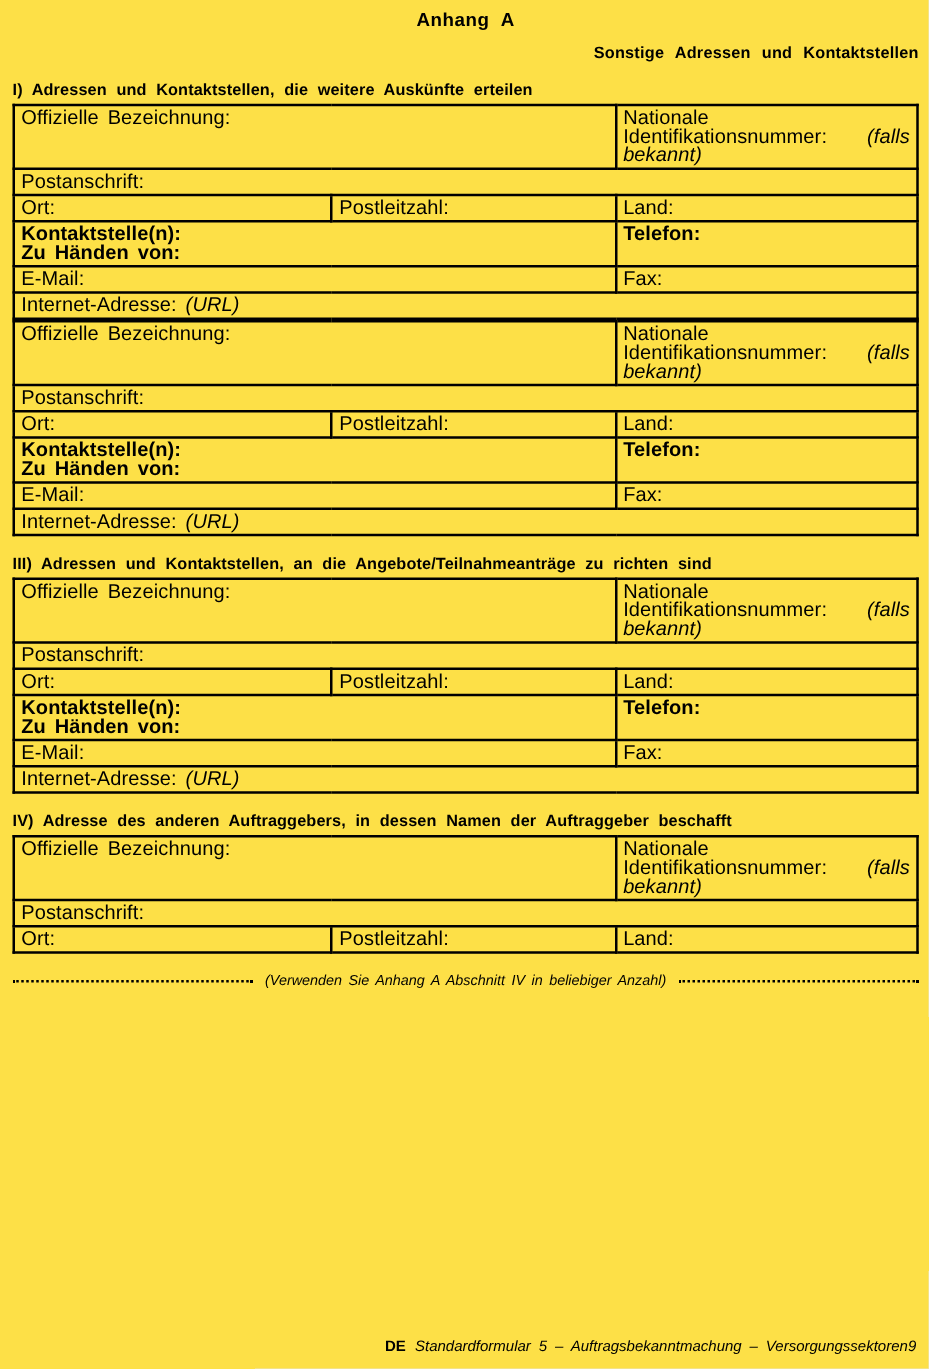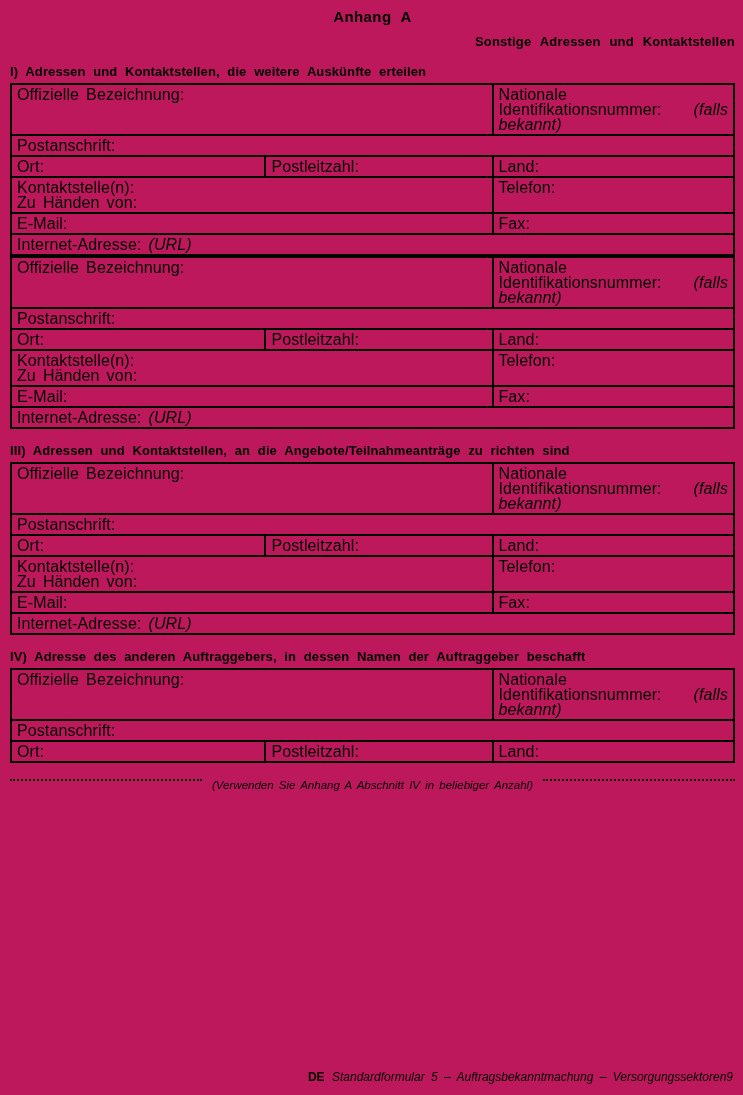--- a/index.html
+++ b/index.html
@@ -1,21 +1,21 @@
 <!DOCTYPE html>
 <html lang="de"><head>
 <meta charset="utf-8">
 <style>
   * { margin: 0; padding: 0; box-sizing: border-box; }
   html, body { background: #e8e8e8; }
   body { font-family: "Liberation Sans", sans-serif; color: #000; }
   .page {
     position: relative;
     width: 743px; height: 1095px;
-    background: #be185d;
+    background: #fde047;
     margin: 0 auto;
     padding: 8px 8px 0 10px;
     overflow: hidden;
   }
   .content { width: 725px; }
 
   .page-title {
     text-align: center; font-size: 15px; font-weight: bold;
     letter-spacing: 0.4px; word-spacing: 5px; line-height: 18px;
   }
@@ -37,25 +37,25 @@
   table.contact-table td {
     border: 2px solid #000;
     padding: 2px 5px 2px 5px;
     vertical-align: top;
     font-size: 16px; line-height: 15px;
     word-spacing: 2.5px; letter-spacing: 0.1px;
   }
   td.justified { text-align: justify; }
   tr.r-official  { height: 42px; }
   tr.r-single    { height: 18px; }
-  tr.r-contact   { height: 32px; }
+  tr.r-contact   { height: 32px; font-weight: bold; }
   .it { font-style: italic; }
 
   .separator {
-    display: flex; align-items: flex-start;
+    display: flex; align-items: center;
     width: 725px; margin-top: 16px;
     font-size: 11.5px; font-style: italic;
     word-spacing: 2px;
   }
   .separator .dots {
     flex: 1 1 auto; height: 0;
     border-bottom: 2px dotted #000;
   }
   .separator .note { padding: 0 10px; white-space: nowrap; }
 

